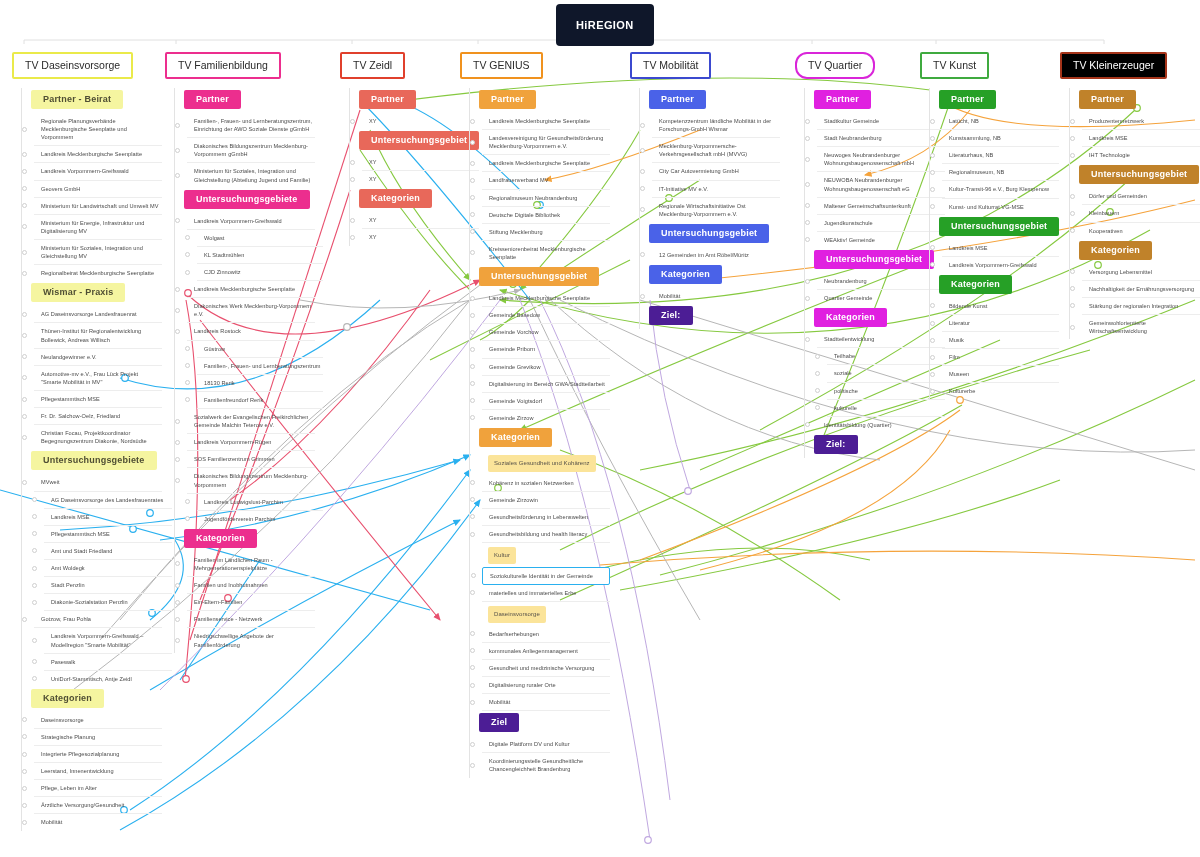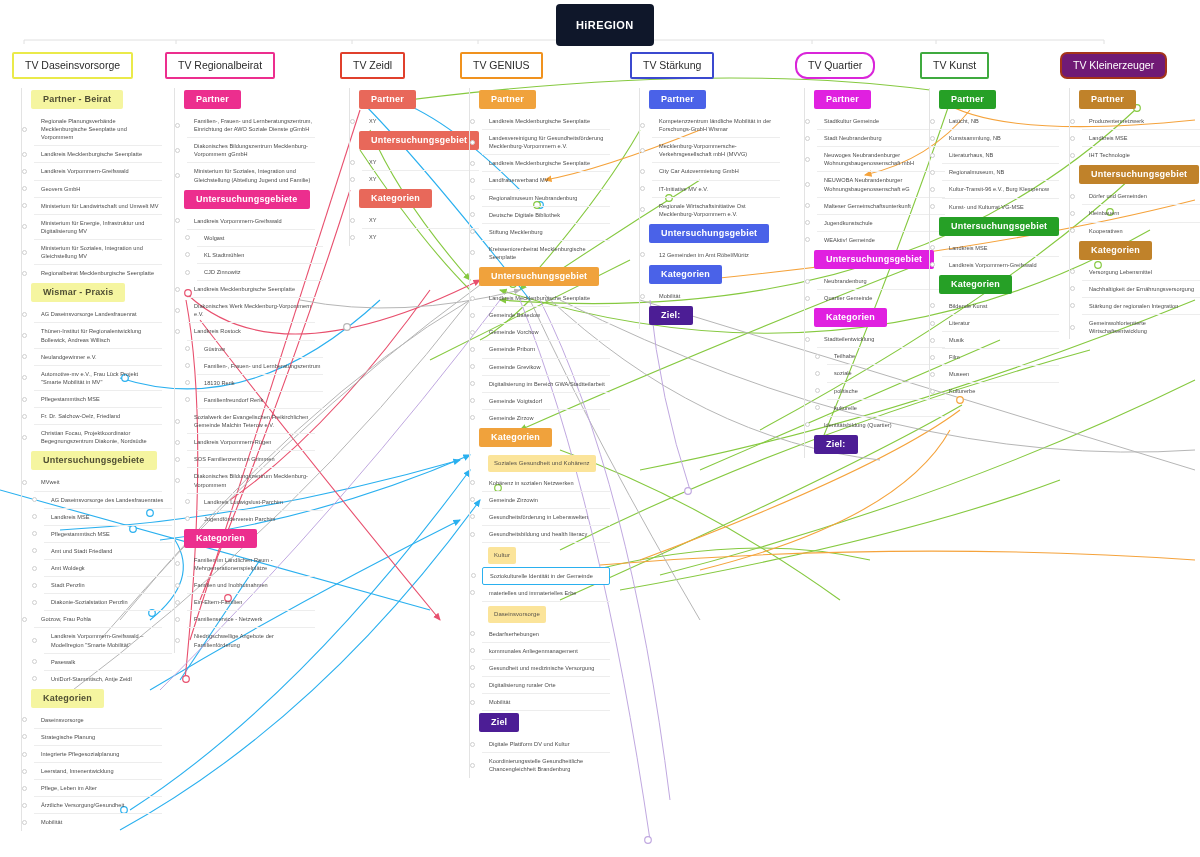--- a/index.html
+++ b/index.html
@@ -288,21 +288,21 @@
             <div class="item nested last">UniDorf-Stammtisch, Antje Zeidl<span class="dot"></span></div>
           </div></div><div class="group"><div class="group-head" style="background: rgb(245, 245, 160); color: rgb(79, 78, 51);">Kategorien</div><div class="items">
             <div class="item">Daseinsvorsorge<span class="dot"></span></div>
             <div class="item">Strategische Planung<span class="dot"></span></div>
             <div class="item">Integrierte Pflegesozialplanung<span class="dot"></span></div>
             <div class="item">Leerstand, Innenentwicklung<span class="dot"></span></div>
             <div class="item">Pflege, Leben im Alter<span class="dot"></span></div>
             <div class="item">Ärztliche Versorgung/Gesundheit<span class="dot"></span></div>
             <div class="item last">Mobilität<span class="dot"></span></div>
           </div></div></div>
-      <div class="column" style="left: 165px;"><div class="tv-title" style="border-color: rgb(236, 46, 142);">TV Regionalbeirat</div><div class="group"><div class="group-head" style="background: rgb(236, 46, 142); color: rgb(255, 255, 255);">Partner</div><div class="items">
+      <div class="column" style="left: 165px;"><div class="tv-title" style="border-color: rgb(236, 46, 142);">TV Familienbildung</div><div class="group"><div class="group-head" style="background: rgb(236, 46, 142); color: rgb(255, 255, 255);">Partner</div><div class="items">
             <div class="item">Familien-, Frauen- und Lernberatungszentrum, Einrichtung der AWO Soziale Dienste gGmbH<span class="dot"></span></div>
             <div class="item">Diakonisches Bildungszentrum Mecklenburg-Vorpommern gGmbH<span class="dot"></span></div>
             <div class="item last">Ministerium für Soziales, Integration und Gleichstellung (Abteilung Jugend und Familie)<span class="dot"></span></div>
           </div></div><div class="group"><div class="group-head" style="background: rgb(236, 46, 142); color: rgb(255, 255, 255);">Untersuchungsgebiete</div><div class="items">
             <div class="item">Landkreis Vorpommern-Greifswald<span class="dot"></span></div>
             <div class="item nested">Wolgast<span class="dot"></span></div>
             <div class="item nested">KL Stadtmühlen<span class="dot"></span></div>
             <div class="item nested">CJD Zinnowitz<span class="dot"></span></div>
             <div class="item">Landkreis Mecklenburgische Seenplatte<span class="dot"></span></div>
             <div class="item">Diakonisches Werk Mecklenburg-Vorpommern e.V.<span class="dot"></span></div>
@@ -348,21 +348,21 @@
             <div class="item">Gemeinde Vorchow<span class="dot"></span></div>
             <div class="item">Gemeinde Priborn<span class="dot"></span></div>
             <div class="item">Gemeinde Grevikow<span class="dot"></span></div>
             <div class="item">Digitalisierung im Bereich GWA/Stadtteilarbeit<span class="dot"></span></div>
             <div class="item">Gemeinde Voigtsdorf<span class="dot"></span></div>
             <div class="item last">Gemeinde Zirzow<span class="dot"></span></div>
           </div></div><div class="group"><div class="group-head" style="background: rgb(240, 162, 60); color: rgb(255, 255, 255);">Kategorien</div><div class="items"><div class="item sub-head">Soziales Gesundheit und Kohärenz</div><div class="item">Kohärenz in sozialen Netzwerken<span class="dot"></span></div><div class="item">Gemeinde Zirzowin<span class="dot"></span></div><div class="item">Gesundheitsförderung in Lebenswelten<span class="dot"></span></div><div class="item">Gesundheitsbildung und health literacy<span class="dot"></span></div><div class="item sub-head">Kultur</div><div class="item highlight-blue">Soziokulturelle Identität in der Gemeinde<span class="dot"></span></div><div class="item">materielles und immaterielles Erbe<span class="dot"></span></div><div class="item sub-head">Daseinsvorsorge</div><div class="item">Bedarfserhebungen<span class="dot"></span></div><div class="item">kommunales Anliegenmanagement<span class="dot"></span></div><div class="item">Gesundheit und medizinische Versorgung<span class="dot"></span></div><div class="item">Digitalisierung ruraler Orte<span class="dot"></span></div><div class="item">Mobilität<span class="dot"></span></div></div></div><div class="group"><div class="group-head dark">Ziel</div><div class="items">
             <div class="item">Digitale Plattform DV und Kultur<span class="dot"></span></div>
             <div class="item last">Koordinierungsstelle Gesundheitliche Chancengleichheit Brandenburg<span class="dot"></span></div>
           </div></div></div>
-      <div class="column" style="left: 630px;"><div class="tv-title" style="border-color: rgb(59, 73, 207);">TV Stärkung</div><div class="group"><div class="group-head" style="background: rgb(74, 98, 232); color: rgb(255, 255, 255);">Partner</div><div class="items">
+      <div class="column" style="left: 630px;"><div class="tv-title" style="border-color: rgb(59, 73, 207);">TV Mobilität</div><div class="group"><div class="group-head" style="background: rgb(74, 98, 232); color: rgb(255, 255, 255);">Partner</div><div class="items">
             <div class="item">Kompetenzzentrum ländliche Mobilität in der Forschungs-GmbH Wismar<span class="dot"></span></div>
             <div class="item">Mecklenburg-Vorpommersche-Verkehrsgesellschaft mbH (MVVG)<span class="dot"></span></div>
             <div class="item">City Car Autovermietung GmbH<span class="dot"></span></div>
             <div class="item">IT-Initiative MV e.V.<span class="dot"></span></div>
             <div class="item last">Regionale Wirtschaftsinitiative Ost Mecklenburg-Vorpommern e.V.<span class="dot"></span></div>
           </div></div><div class="group"><div class="group-head" style="background: rgb(74, 98, 232); color: rgb(255, 255, 255);">Untersuchungsgebiet</div><div class="items">
             <div class="item last">12 Gemeinden im Amt Röbel/Müritz<span class="dot"></span></div>
           </div></div><div class="group"><div class="group-head" style="background: rgb(74, 98, 232); color: rgb(255, 255, 255);">Kategorien</div><div class="items">
             <div class="item last">Mobilität<span class="dot"></span></div>
           </div></div><div class="group"><div class="group-head dark">Ziel:</div><div class="items"></div></div></div>
@@ -396,21 +396,21 @@
             <div class="item">Landkreis MSE<span class="dot"></span></div>
             <div class="item last">Landkreis Vorpommern-Greifswald<span class="dot"></span></div>
           </div></div><div class="group"><div class="group-head" style="background: rgb(38, 160, 38); color: rgb(255, 255, 255);">Kategorien</div><div class="items">
             <div class="item">Bildende Kunst<span class="dot"></span></div>
             <div class="item">Literatur<span class="dot"></span></div>
             <div class="item">Musik<span class="dot"></span></div>
             <div class="item">Film<span class="dot"></span></div>
             <div class="item">Museen<span class="dot"></span></div>
             <div class="item last">Kulturerbe<span class="dot"></span></div>
           </div></div></div>
-      <div class="column" style="left: 1060px;"><div class="tv-title" style="border-color: rgb(165, 52, 26); background: #701a75; color: rgb(255, 255, 255); border-radius: 7px;">TV Kleinerzeuger</div><div class="group"><div class="group-head" style="background: rgb(192, 130, 42); color: rgb(255, 255, 255);">Partner</div><div class="items">
+      <div class="column" style="left: 1060px;"><div class="tv-title" style="border-color: rgb(165, 52, 26); background: #000000; color: rgb(255, 255, 255);">TV Kleinerzeuger</div><div class="group"><div class="group-head" style="background: rgb(192, 130, 42); color: rgb(255, 255, 255);">Partner</div><div class="items">
             <div class="item">Produzentennetzwerk<span class="dot"></span></div>
             <div class="item">Landkreis MSE<span class="dot"></span></div>
             <div class="item last">IHT Technologie<span class="dot"></span></div>
           </div></div><div class="group"><div class="group-head" style="background: rgb(192, 130, 42); color: rgb(255, 255, 255);">Untersuchungsgebiet</div><div class="items">
             <div class="item">Dörfer und Gemeinden<span class="dot"></span></div>
             <div class="item">Kleinbauern<span class="dot"></span></div>
             <div class="item last">Kooperativen<span class="dot"></span></div>
           </div></div><div class="group"><div class="group-head" style="background: rgb(192, 130, 42); color: rgb(255, 255, 255);">Kategorien</div><div class="items">
             <div class="item">Versorgung Lebensmittel<span class="dot"></span></div>
             <div class="item">Nachhaltigkeit der Ernährungsversorgung<span class="dot"></span></div>

